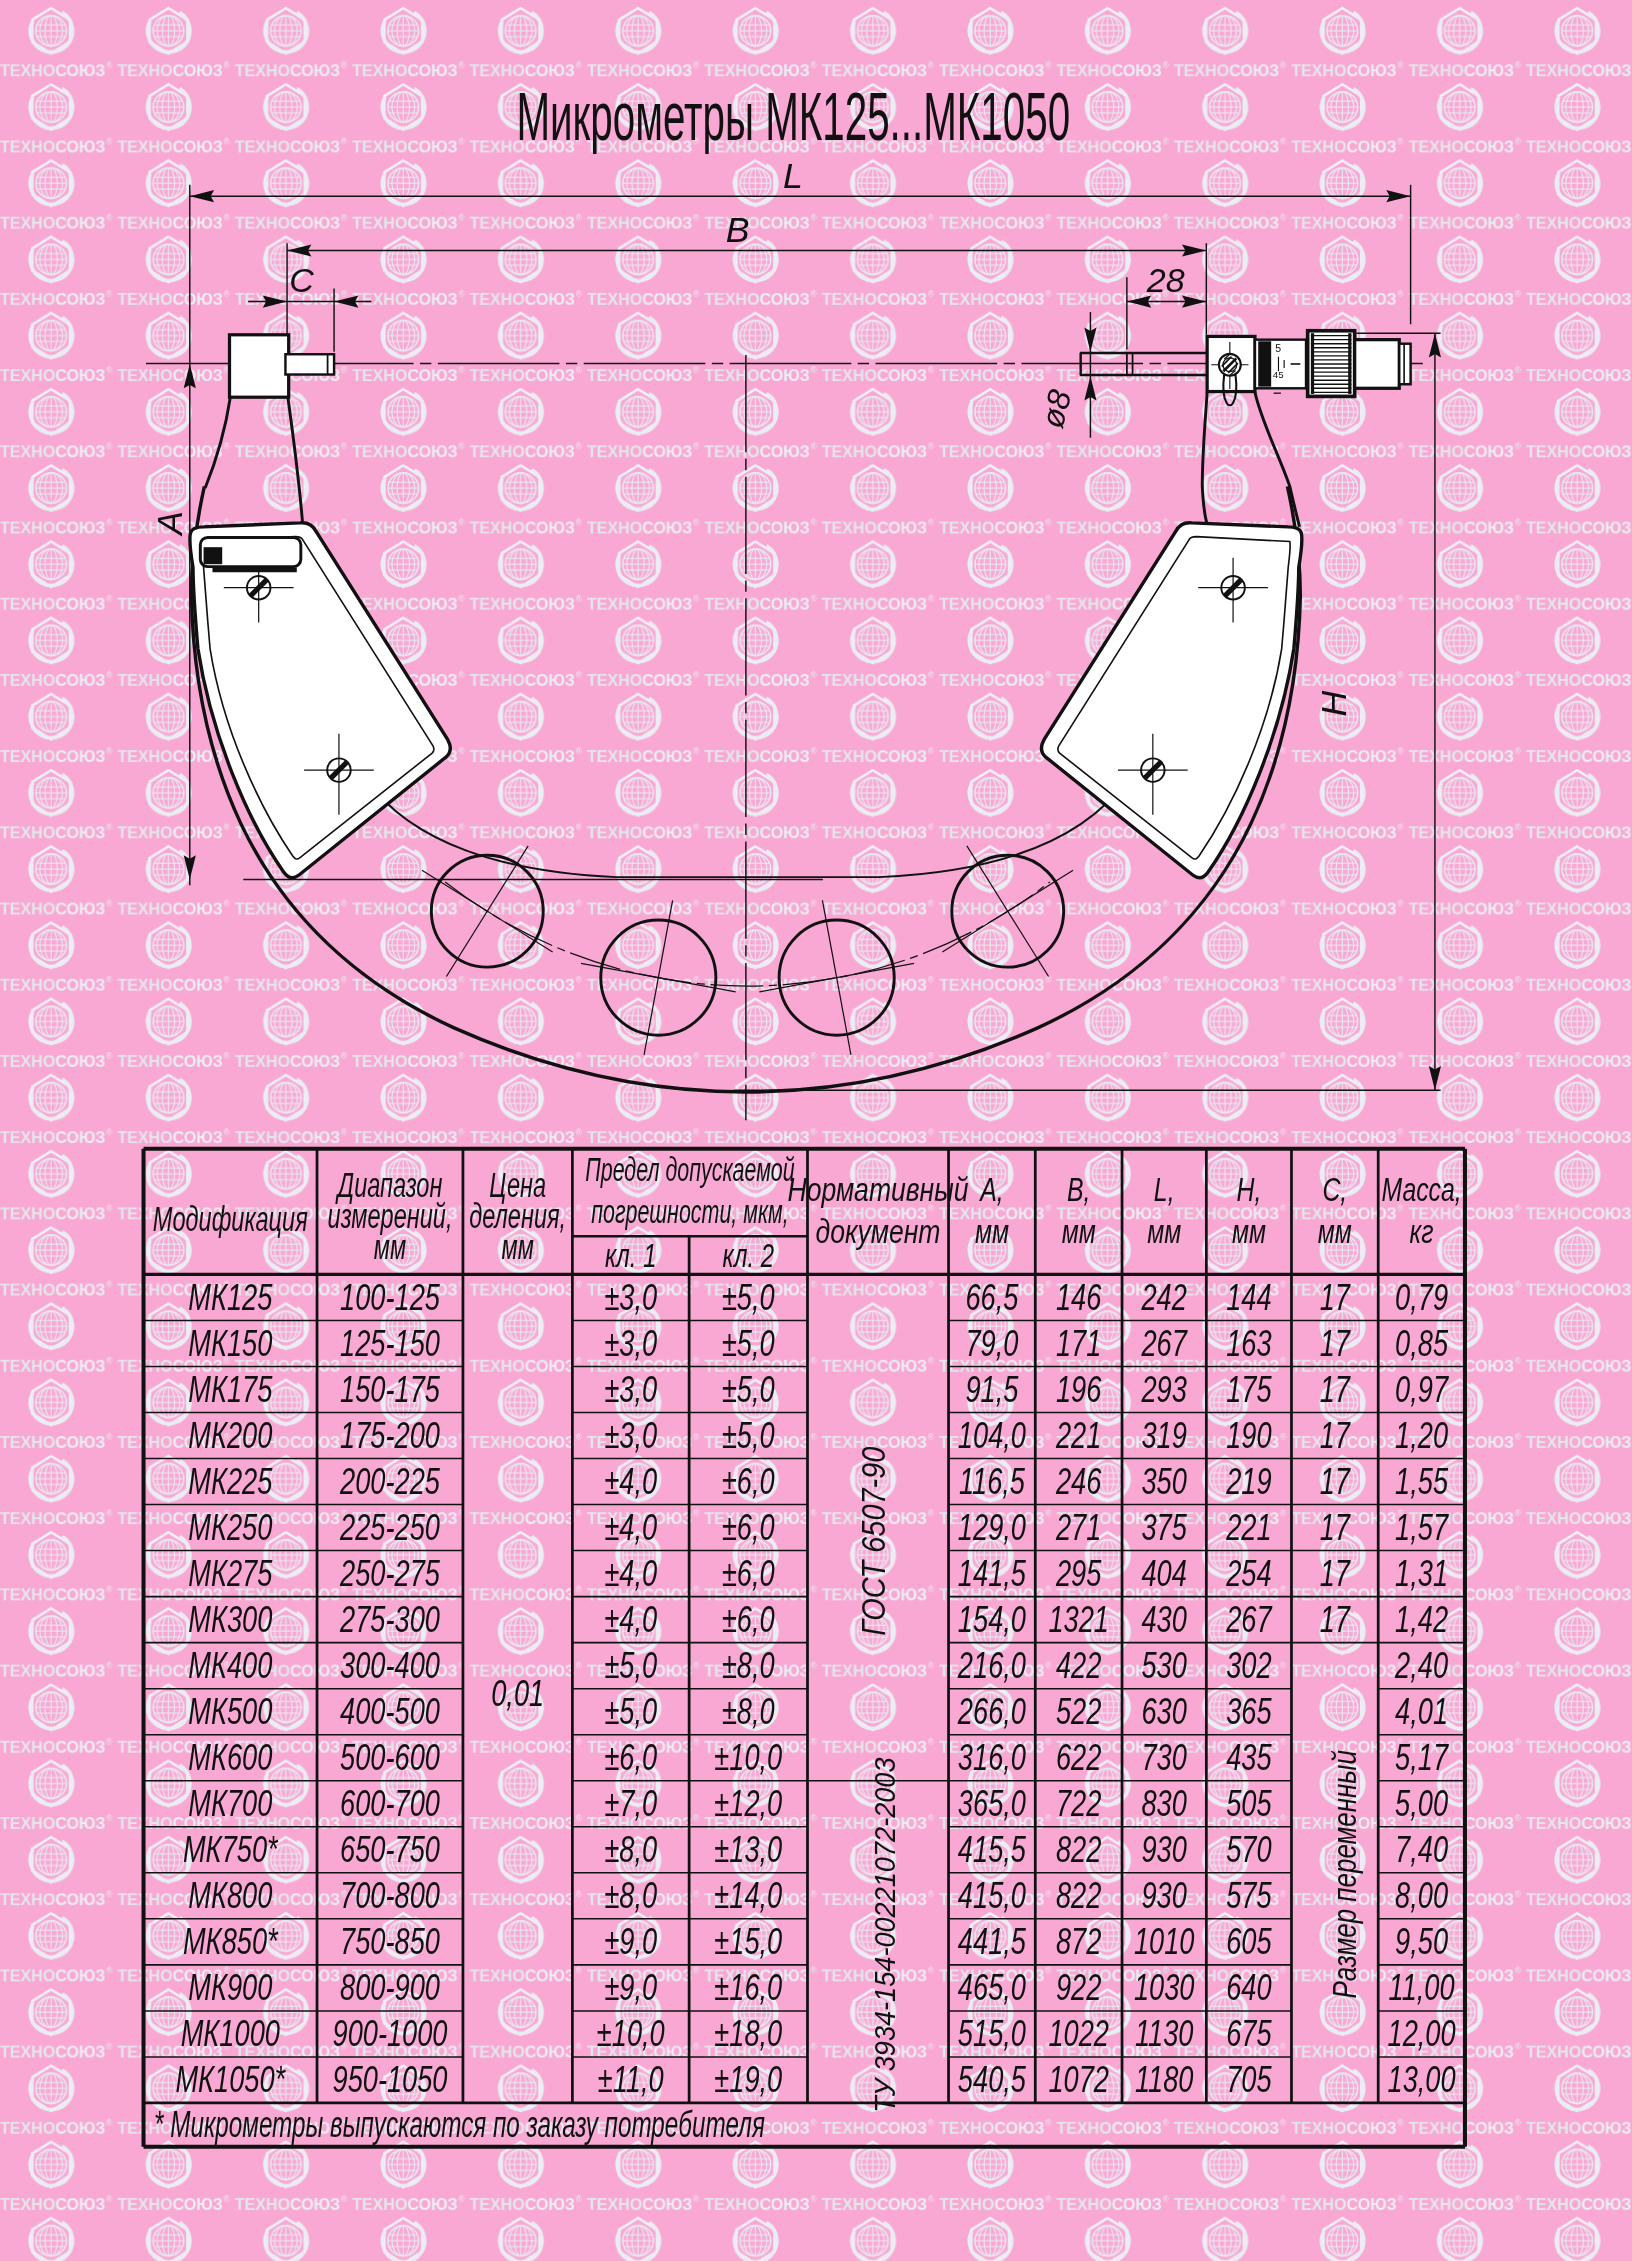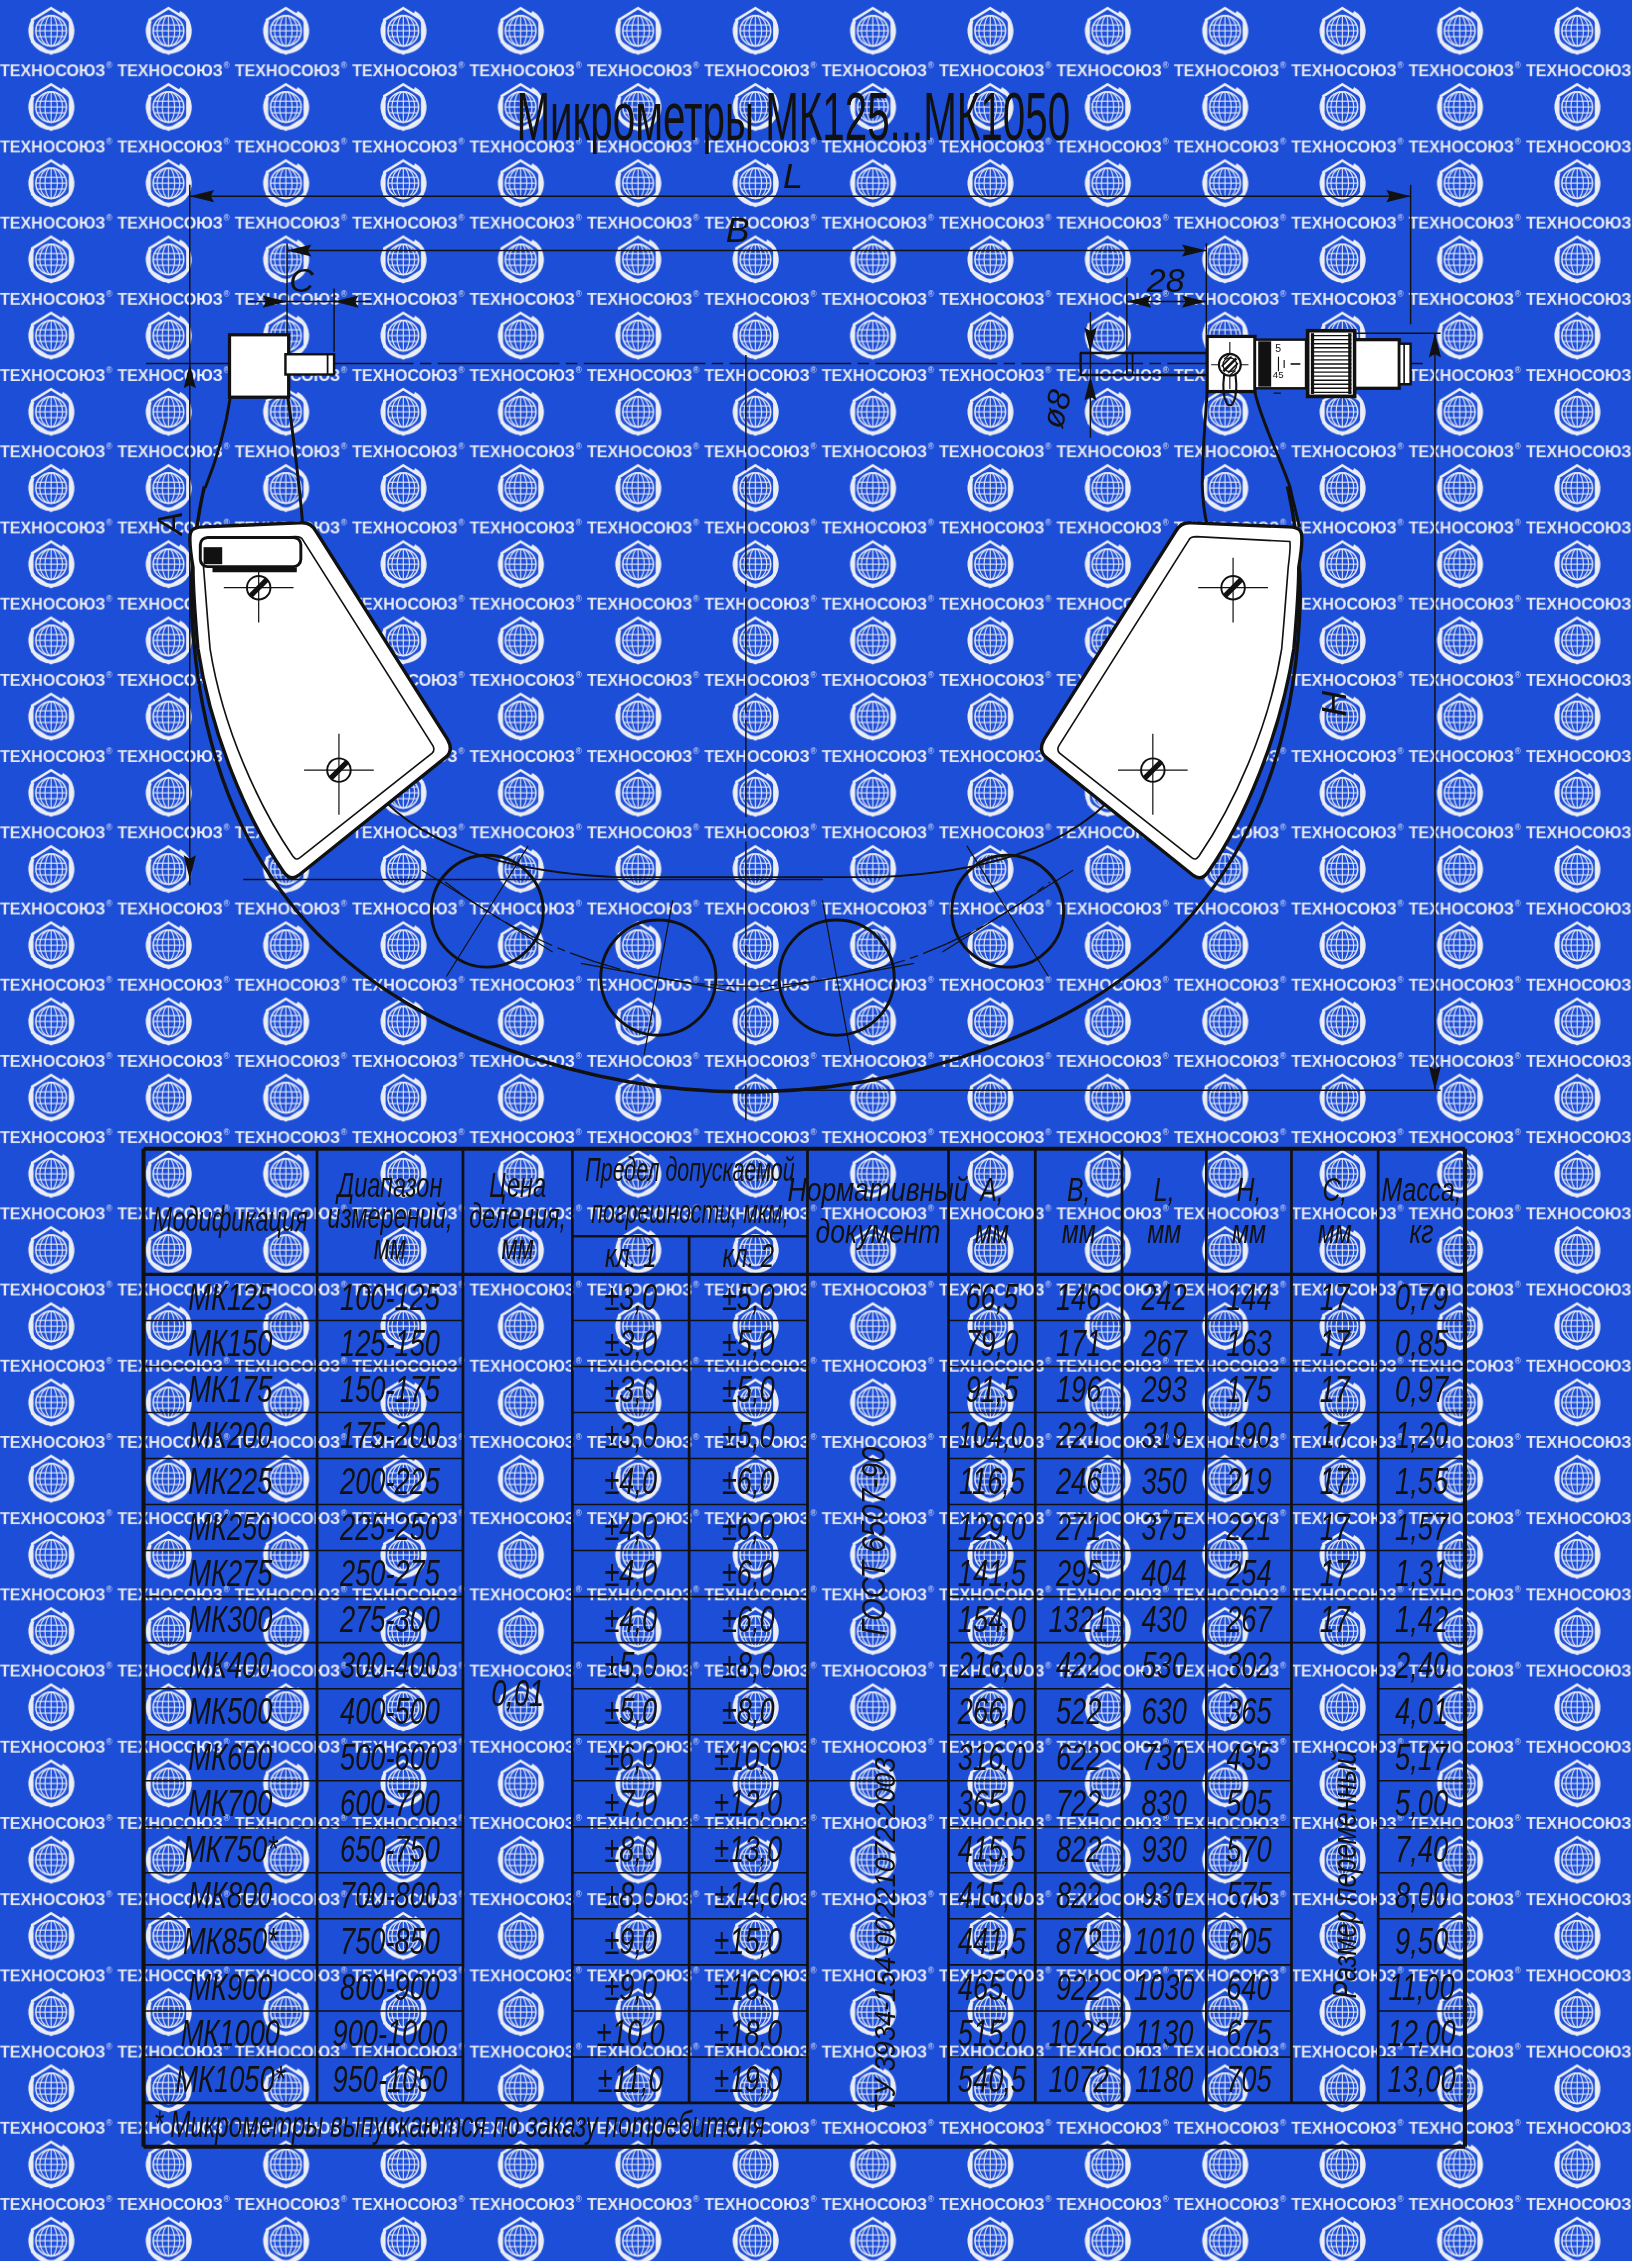--- a/index.html
+++ b/index.html
@@ -1,15 +1,15 @@
 <!DOCTYPE html>
 <html style="font-size:13px"><head><meta charset="utf-8">
 <style>
 html,body{margin:0;padding:0;background:#ffffff;}
-#page{position:relative;width:1632px;height:2261px;background:#1d4ed8;overflow:hidden;}
+#page{position:relative;width:1632px;height:2261px;background:#f9a8d4;overflow:hidden;}
 </style></head>
 <body>
 <div id="page">
 
 <svg width="1632" height="2261" style="position:absolute;left:0;top:0" viewBox="0 0 2013 2789">
 <defs>
 <g id="globe" fill="none" stroke="#e7eaf1" stroke-width="1.5">
   <path d="M 0,-31 L 26,-15 L 26,15 L 0,31 L -26,15 L -26,-15 Z" stroke="#eff1f6" stroke-width="3.5"></path>
   <circle cx="0" cy="0" r="21" stroke-width="2"></circle>
   <ellipse cx="0" cy="0" rx="8.5" ry="21"></ellipse>

